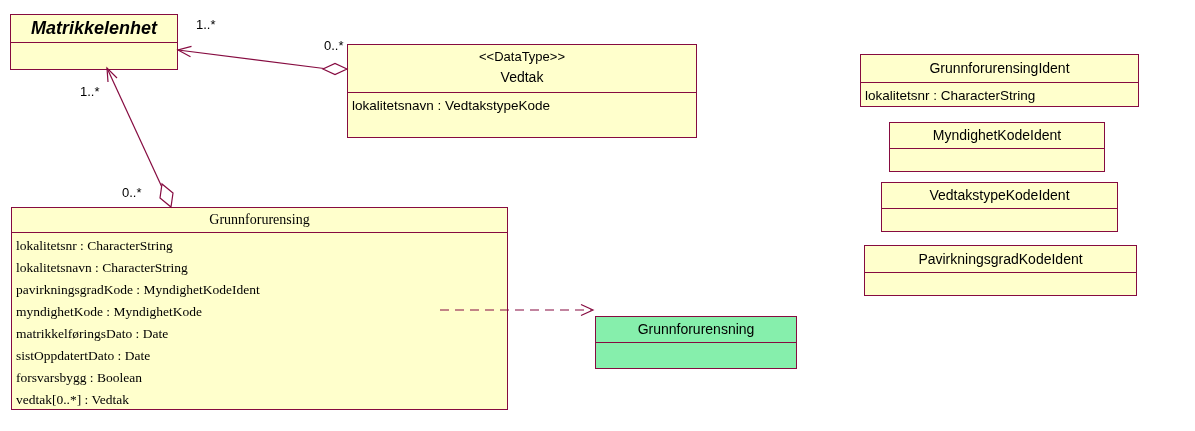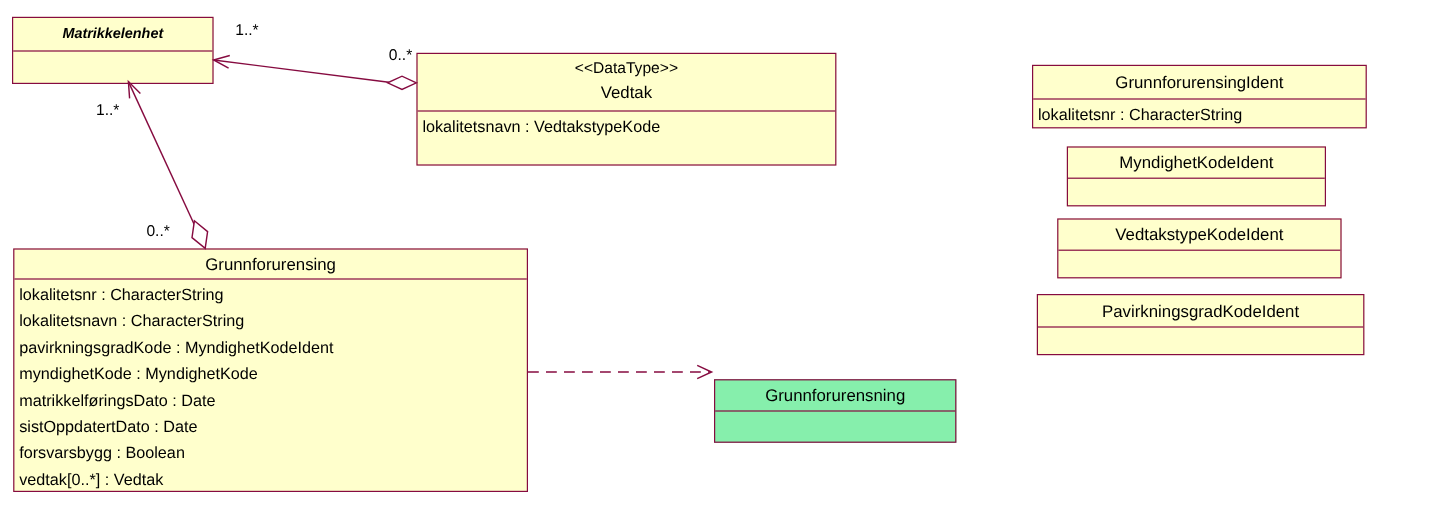--- a/index.html
+++ b/index.html
@@ -44,31 +44,31 @@
   }
   .uml-attr {
     font-size: 13.5px;
     line-height: 22px;
     white-space: nowrap;
     overflow: hidden;
   }
   .italic-title {
     font-style: italic;
     font-weight: bold;
-    font-size: 12px;
+    font-size: 18px;
   }
 
   
   #box-matrikkelenhet { left: 10px;  top: 14px;  width: 168px; height: 56px; }
   #box-matrikkelenhet .uml-title { line-height: 27px; height: 27px; }
 
   #box-vedtak { left: 347px; top: 44px; width: 350px; height: 94px; }
   #box-vedtak .uml-title { height: 45px; padding-top: 2px; line-height: 20px; }
 
-  #box-grunnforurensing { left: 11px; top: 207px; width: 429px; height: 203px; }
+  #box-grunnforurensing { left: 11px; top: 207px; width: 497px; height: 203px; font-family: Liberation Serif, serif; }
   #box-grunnforurensing .uml-title { line-height: 24px; height: 24px; }
 
   #box-ref-grunnforurensning { left: 595px; top: 284px; width: 202px; height: 53px; }
   #box-ref-grunnforurensning .uml-title { line-height: 25px; height: 25px; }
 
   #box-grunnforurensingident { left: 860px; top: 54px; width: 279px; height: 53px; }
   #box-grunnforurensingident .uml-title { line-height: 27px; height: 27px; }
   #box-grunnforurensingident .uml-attr { line-height: 21px; }
 
   #box-myndighetkodeident { left: 889px; top: 122px; width: 216px; height: 50px; }

